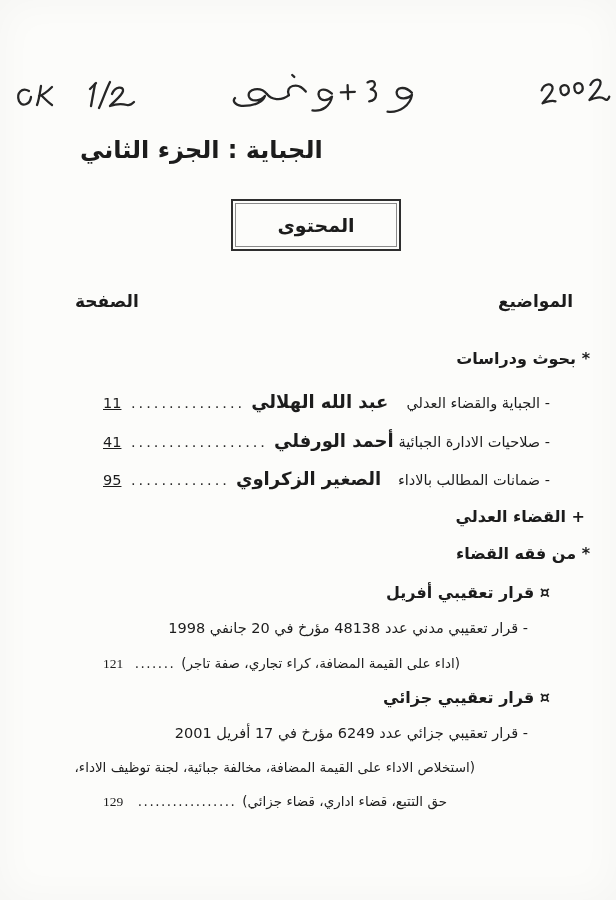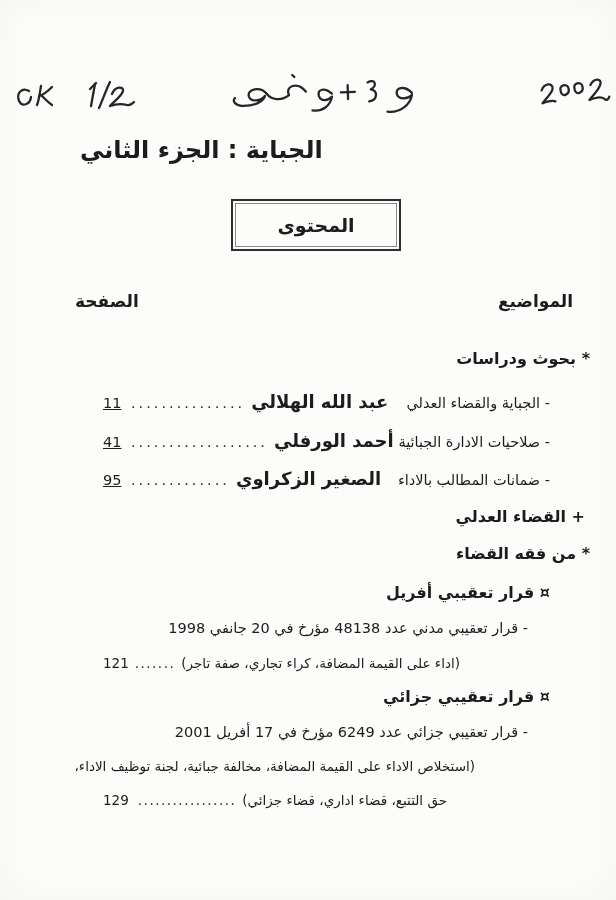--- a/index.html
+++ b/index.html
@@ -60,21 +60,21 @@
   .mt-civhead { margin-top:17px; margin-right:40px; }
   .decision-line { margin-top:13px; margin-right:62px; white-space:nowrap; }
   .detail-row { display:flex; align-items:baseline; margin-top:13px; font-size:13.5px; }
   .ind-civ    { margin-right:130px; }
   .mt-penhead { margin-top:12px; margin-right:40px; }
   .mt-pendec  { margin-top:13px; }
   .detail-plain { margin-top:12px; margin-right:115px; font-size:13.5px; white-space:nowrap; }
   .ind-pen2   { margin-top:12px; margin-right:143px; }
   .detail-text { white-space:nowrap; }
   .detail-dots { flex:1 1 0; min-width:0; overflow:hidden; white-space:nowrap; letter-spacing:1.5px; margin:0 6px; color:#2a2a2a; }
-  .detail-page { white-space:nowrap; min-width:26px; direction:ltr; text-align:left; }
+  .detail-page { white-space:nowrap; min-width:26px; direction:ltr; text-align:left;font-family:Liberation Serif, serif; }
 </style>
 </head>
 <body>
 
 <div class="page">
 
   <svg class="hw hw-left" width="125" height="46" viewBox="0 0 125 46" aria-label="OK 1/2">
     <path d="M14 17 C7 13 1 19 4 27 C7 33 15 31 16 23"></path>
     <path d="M26 12 C25 18 24 26 22 31"></path>
     <path d="M37 13 C32 18 28 21 24 22"></path>

